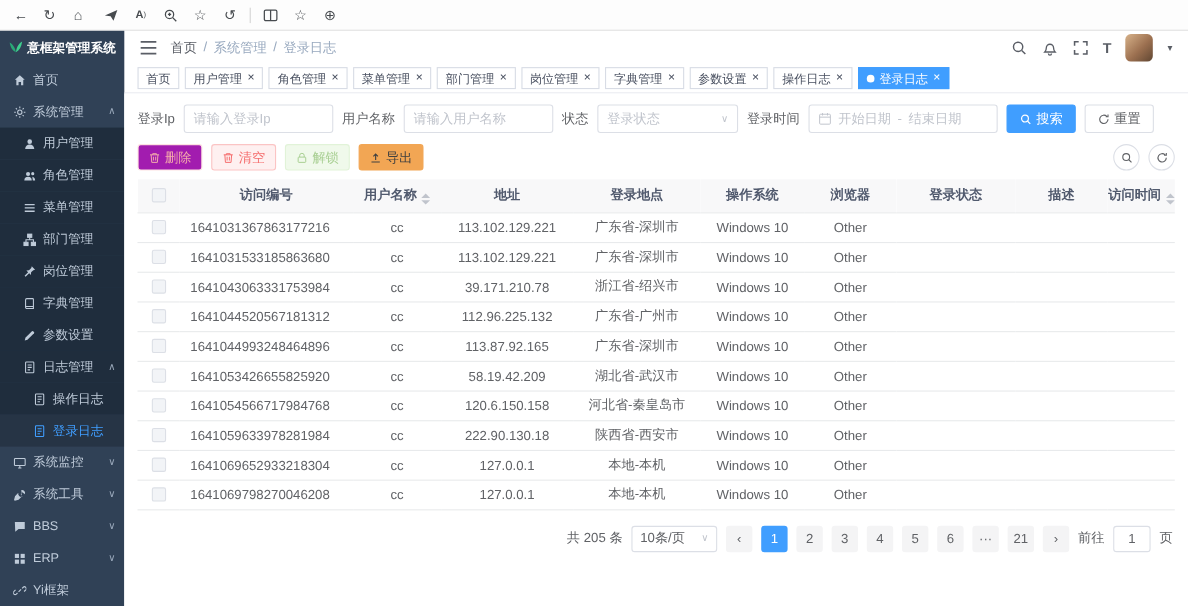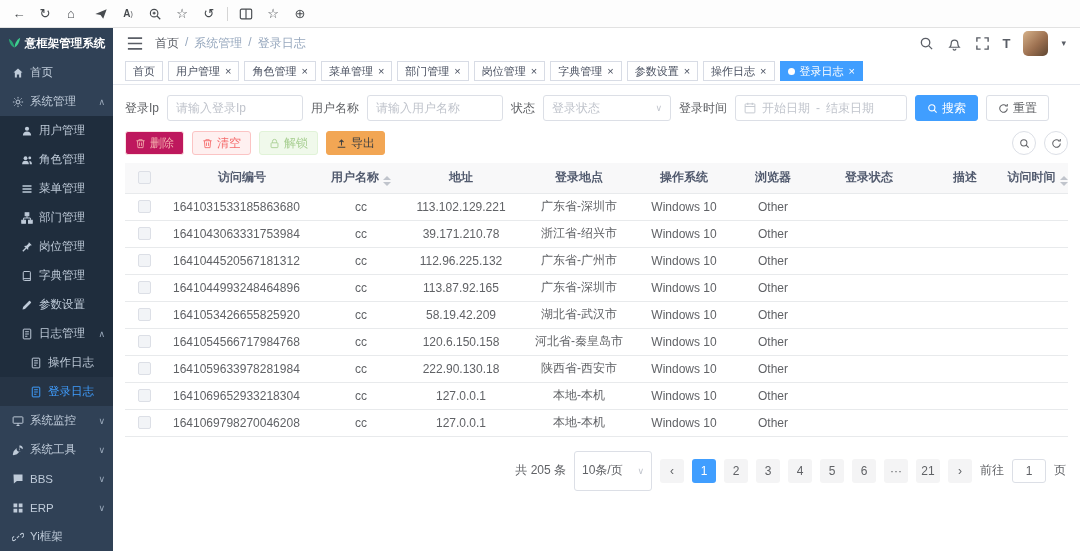--- a/index.html
+++ b/index.html
@@ -73,21 +73,21 @@
 .daterange{height:26px;width:172px;border:1px solid #dcdfe6;border-radius:3px;background:#fff;
   display:flex;align-items:center;gap:6px;padding:0 8px;color:#c0c4cc;cursor:pointer;white-space:nowrap;}
 .daterange svg{width:12px;height:12px;color:#c0c4cc;flex:0 0 auto;}
 .btn{height:26px;border-radius:3px;border:1px solid transparent;font-size:12px;cursor:pointer;
   display:inline-flex;align-items:center;gap:4px;padding:0 11px;background:#fff;font-family:inherit;white-space:nowrap;}
 .btn svg{width:11px;height:11px;}
 .btn.primary{background:#409eff;border-color:#409eff;color:#fff;}
 .btn.plainbtn{border-color:#dcdfe6;color:#606266;}
 .action-row{display:flex;align-items:center;gap:8px;margin:0 0 8px;}
 .action-row .btn{height:24px;padding:0 9px;}
-.btn.danger-dim{background:#be185d;border-color:#fde2e2;color:#f3abab;}
+.btn.danger-dim{background:#a21caf;border-color:#fde2e2;color:#f3abab;}
 .btn.danger{background:#fef0f0;border-color:#fbc4c4;color:#f56c6c;}
 .btn.success-dim{background:#f0f9eb;border-color:#e1f3d8;color:#a8cf92;}
 .btn.warning{background:#f2a654;border-color:#f2a654;color:#404040;}
 .spacer{flex:1;}
 .circle-btn{width:24px;height:24px;border:1px solid #dcdfe6;border-radius:50%;background:#fff;
   display:flex;align-items:center;justify-content:center;color:#606266;cursor:pointer;}
 .circle-btn svg{width:11px;height:11px;}
 
 
 table{width:100%;border-collapse:collapse;table-layout:fixed;font-size:12px;}
@@ -98,21 +98,21 @@
 td.idcell{text-align:left;padding-left:10px;}
 .cb{width:13px;height:13px;border:1px solid #dcdfe6;border-radius:2px;background:#f2f4f7;margin:0 auto;}
 .sort{display:inline-flex;flex-direction:column;gap:2px;margin-left:4px;vertical-align:1px;}
 .sort i{width:0;height:0;border-left:4px solid transparent;border-right:4px solid transparent;display:block;}
 .sort .up{border-bottom:4px solid #c0c4cc;}
 .sort .down{border-top:4px solid #c0c4cc;}
 
 
 .pagination{display:flex;align-items:center;justify-content:flex-end;gap:8px;
   margin-top:14px;padding-right:2px;color:#606266;}
-.psize{height:40px;width:78px;border:1px solid #dcdfe6;border-radius:3px;background:#fff;
+.psize{height:24px;width:78px;border:1px solid #dcdfe6;border-radius:3px;background:#fff;
   display:flex;align-items:center;justify-content:space-between;padding:0 7px;color:#606266;cursor:pointer;}
 .page-btn{min-width:24px;height:24px;background:#f4f4f5;border-radius:3px;padding:0 5px;
   display:inline-flex;align-items:center;justify-content:center;color:#606266;cursor:pointer;}
 .page-btn.active{background:#409eff;color:#fff;}
 .goto-input{width:34px;height:24px;border:1px solid #dcdfe6;border-radius:3px;text-align:center;
   font-size:12px;color:#606266;outline:none;font-family:inherit;}
 </style>
 </head>
 <body>
 
@@ -519,20 +519,34 @@
                   <i class="up"></i>
                   <i class="down"></i>
                 </span></th>
             </tr>
           </thead>
           <tbody>
             <tr>
               <td>
                 <div class="cb"></div>
               </td>
+              <td class="idcell">1641031367863177216</td>
+              <td>cc</td>
+              <td>113.102.129.221</td>
+              <td>广东省-深圳市</td>
+              <td>Windows 10</td>
+              <td>Other</td>
+              <td></td>
+              <td></td>
+              <td></td>
+            </tr>
+            <tr>
+              <td>
+                <div class="cb"></div>
+              </td>
               <td class="idcell">1641031533185863680</td>
               <td>cc</td>
               <td>113.102.129.221</td>
               <td>广东省-深圳市</td>
               <td>Windows 10</td>
               <td>Other</td>
               <td></td>
               <td></td>
               <td></td>
             </tr>

